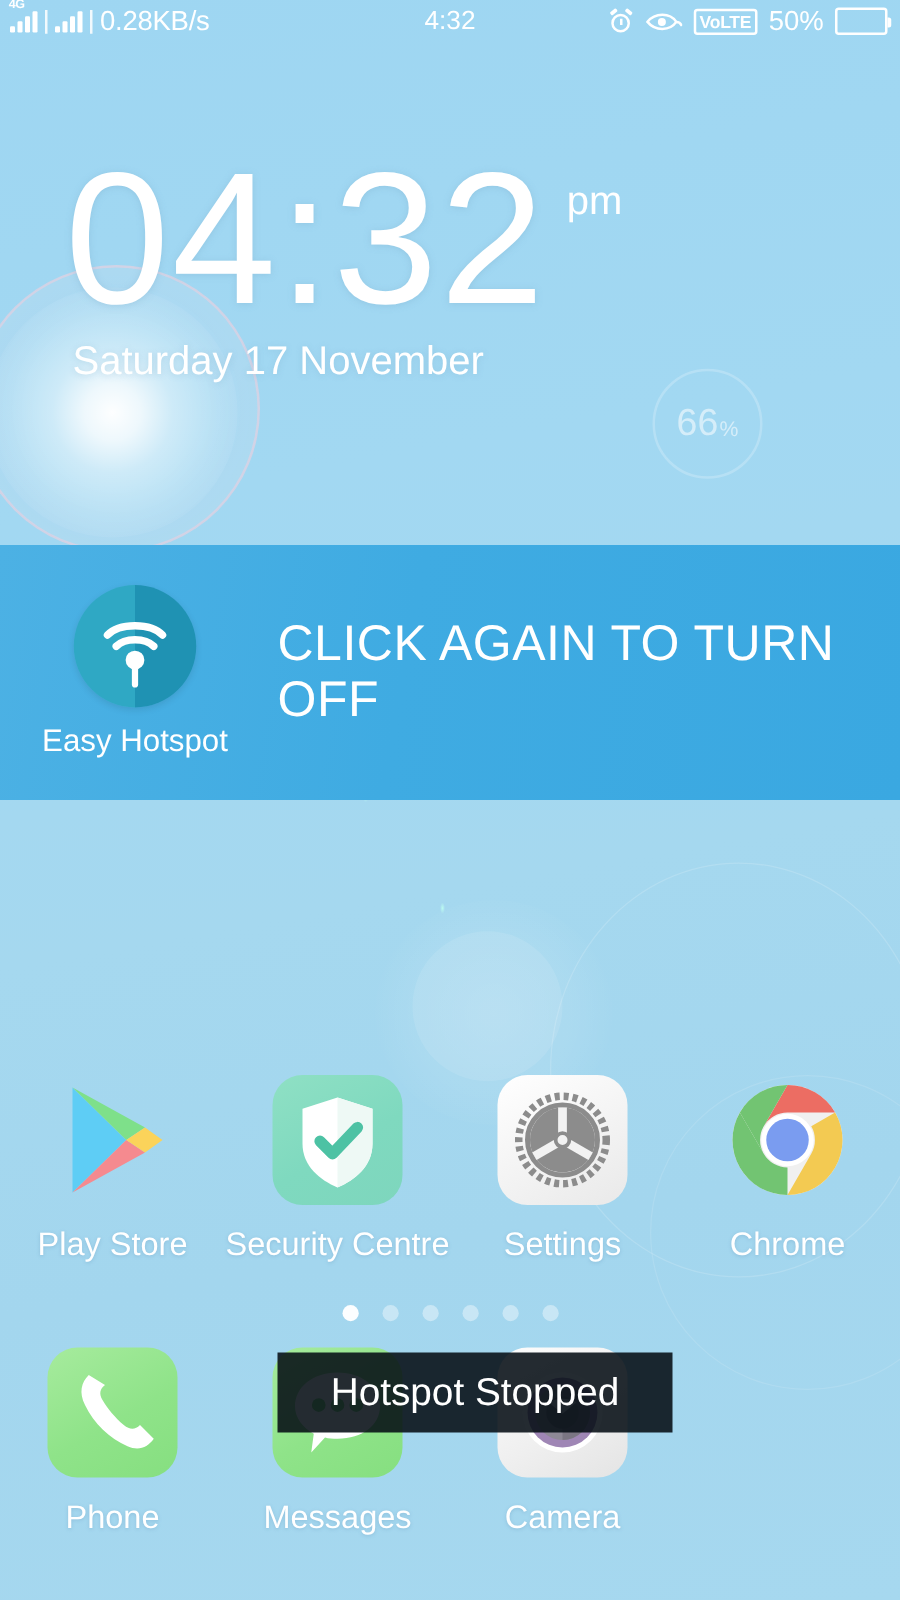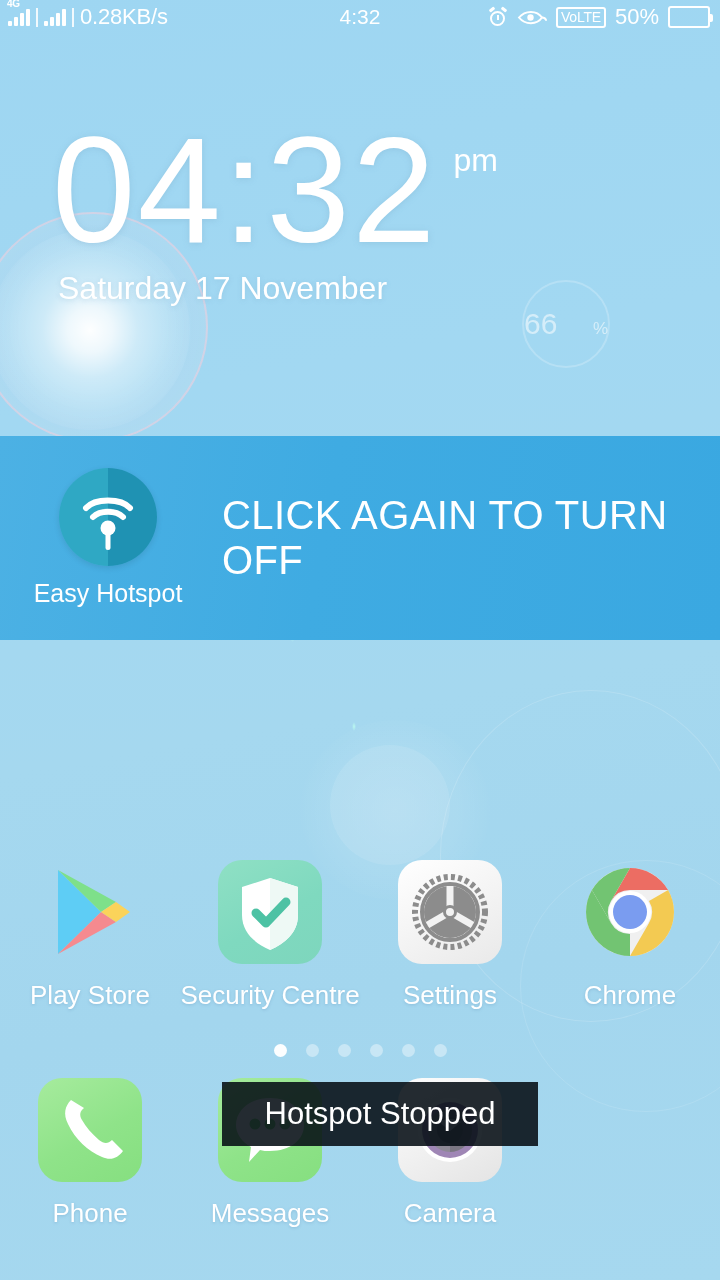--- a/index.html
+++ b/index.html
@@ -145,21 +145,21 @@
   .alarm-ico .hand {
     position: absolute; left: 8px; top: 7px;
     width: 2px; height: 5px; background: #fff;
   }
 
   .eye-ico { width: 30px; height: 17px; }
   .volte {
     border: 2px solid #fff;
     border-radius: 3px;
     font-size: 14px;
-    font-weight: normal;
+    font-weight: bold;
     line-height: 14px;
     padding: 1px 3px 2px 3px;
     letter-spacing: -0.2px;
   }
   .batt-pct { font-size: 22px; }
   .batt {
     width: 42px; height: 22px;
     border: 2px solid #fff;
     border-radius: 3px;
     position: relative;
@@ -210,28 +210,28 @@
     padding-left: 58px;
     margin-top: 10px;
     font-size: 32px;
     color: #ffffff;
     font-weight: 400;
     text-shadow: 0 1px 5px rgba(120,170,200,0.3);
   }
   .humidity {
     position: absolute;
     right: 14px;
-    top: 160px;
+    top: 175px;
     width: 84px;
     height: 84px;
     border-radius: 50%;
     border: 2px solid rgba(255,255,255,0.22);
     display: flex;
     align-items: center;
-    justify-content: space-between;
+    justify-content: center;
     color: rgba(255,255,255,0.55);
   }
   .humidity .num { font-size: 30px; }
   .humidity .pct { font-size: 17px; margin-top: 9px; margin-left: 1px; }
 
   
   #hotspot-banner {
     position: absolute;
     left: 0; top: 436px;
     width: 720px;

